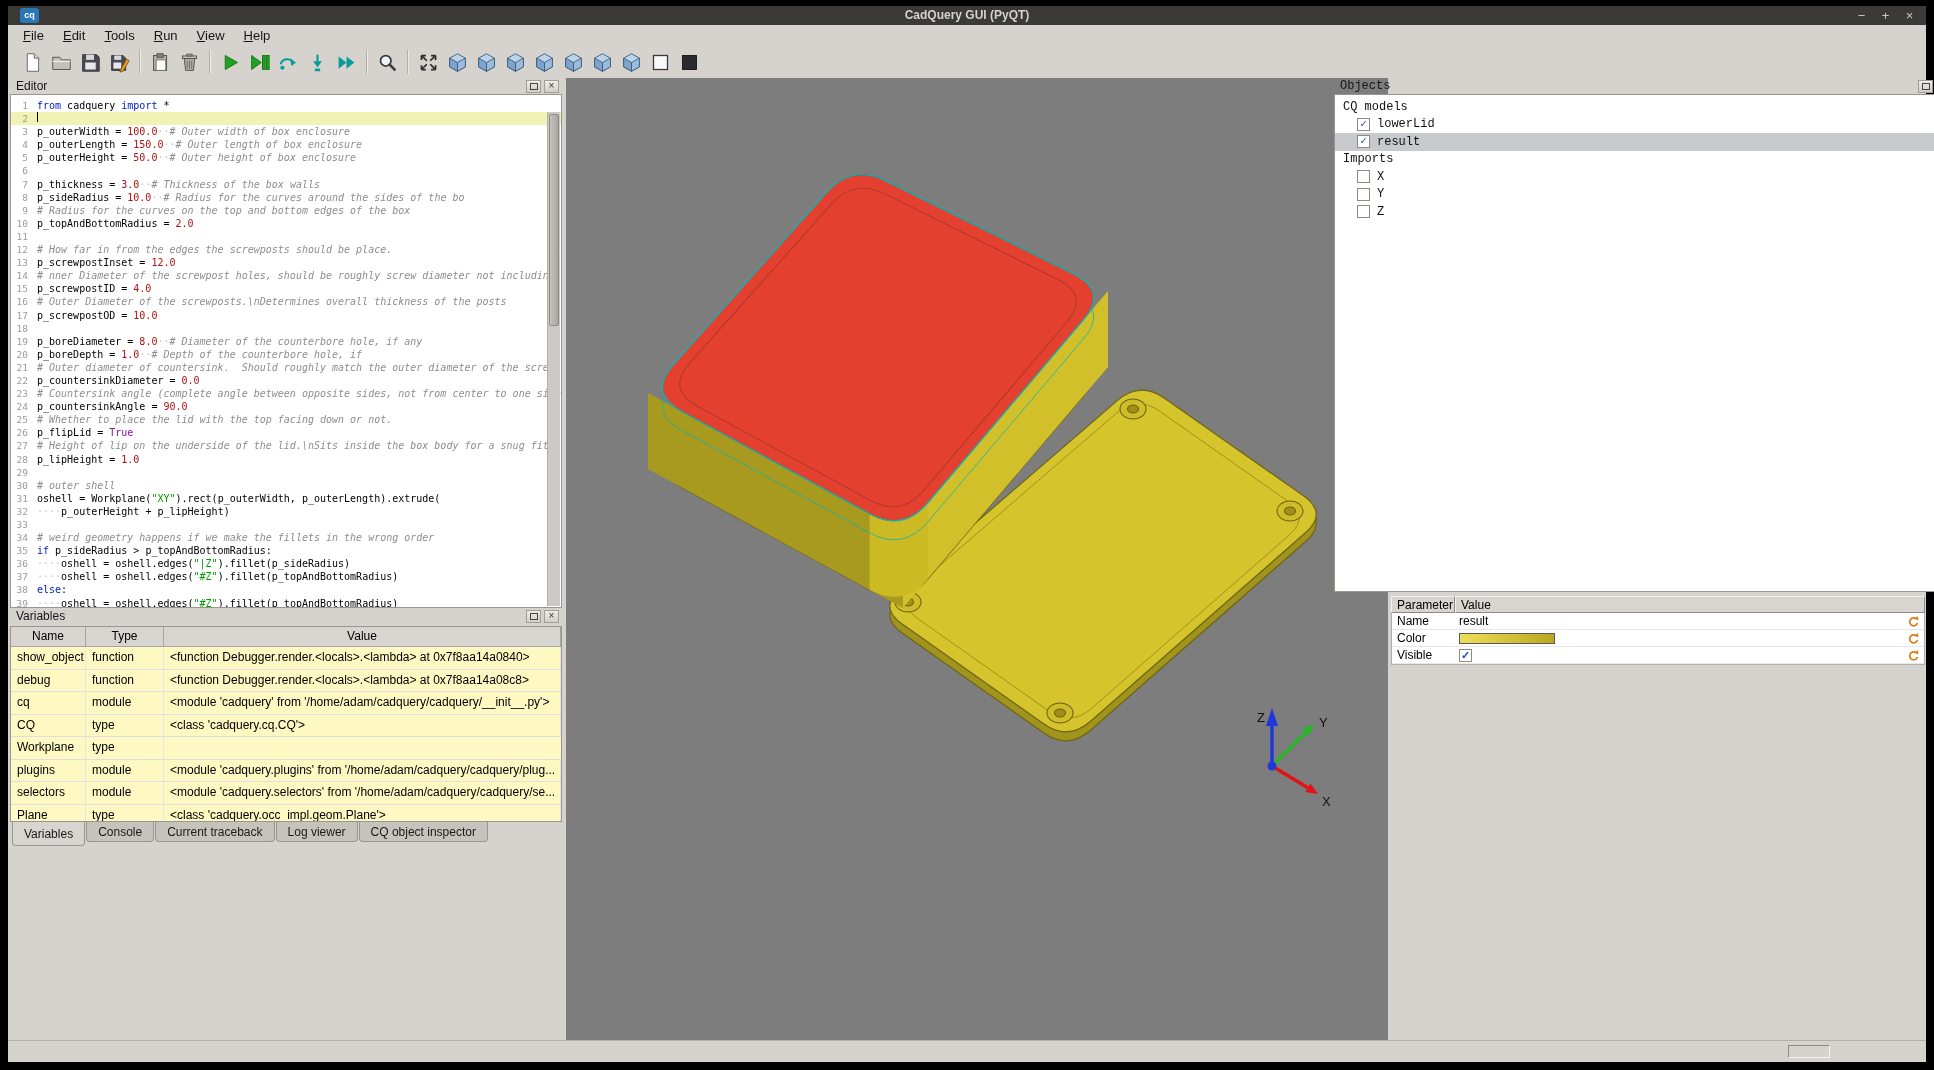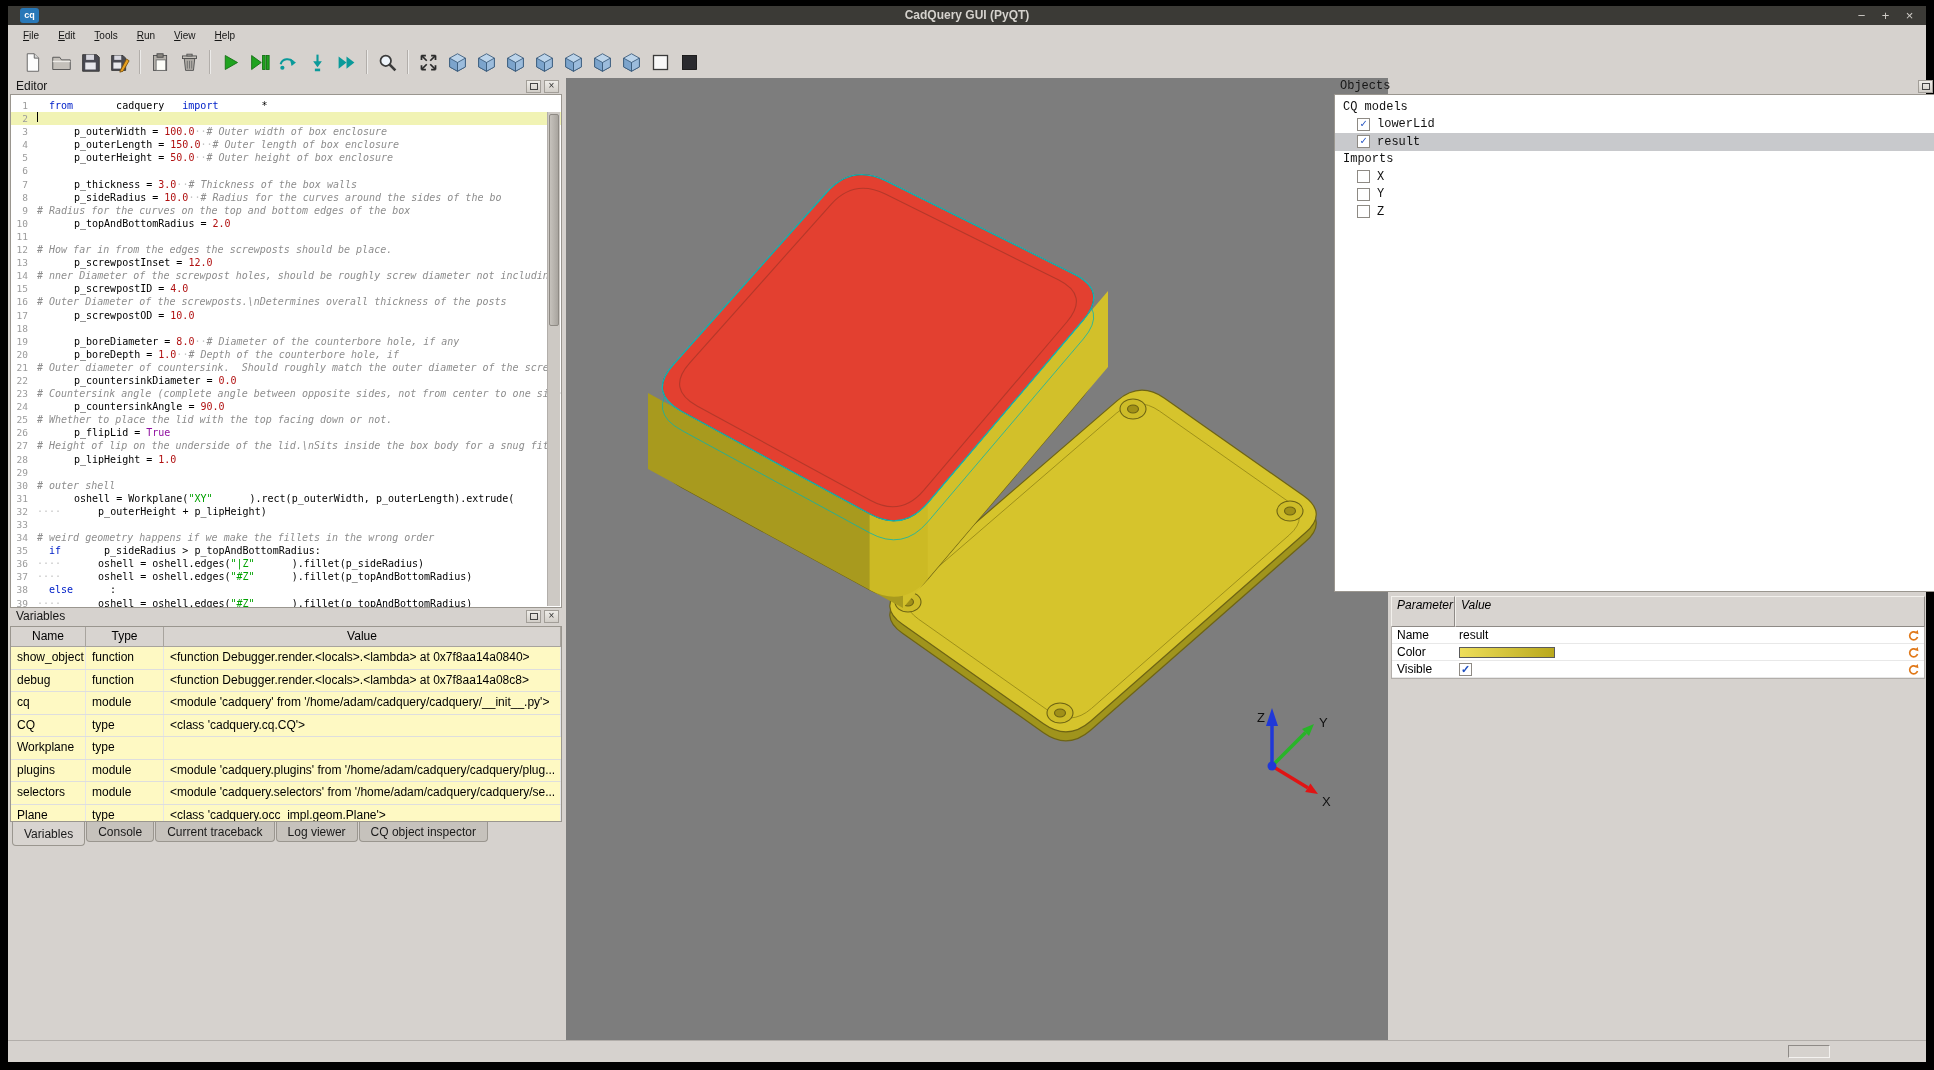--- a/index.html
+++ b/index.html
@@ -12,21 +12,21 @@
   .title-text{position:absolute;left:0;right:0;top:2px;text-align:center;font-weight:bold;
     font-size:12px;color:#d5d2cd;}
   .win-logo{position:absolute;left:12px;top:2px;width:19px;height:15px;background:#2878b8;
     border-radius:3px;color:#fff;font-size:9px;font-weight:bold;text-align:center;line-height:15px;}
   .win-controls{position:absolute;right:10px;top:0;height:19px;display:flex;gap:11px;
     align-items:center;font-size:13px;color:#cfccc7;}
   .win-btn{width:13px;text-align:center;cursor:default;}
 
   
   .menubar{position:absolute;left:0;top:19px;right:0;height:21px;display:flex;align-items:center;
-    padding-left:6px;font-size:10px;color:#161616;}
+    padding-left:6px;font-size:13px;color:#161616;}
   .menu-item{padding:2px 10px 2px 9px;}
   .menu-item .acc{text-decoration:underline;}
 
   
   .toolbar{position:absolute;left:0;top:40px;right:0;height:32px;display:flex;align-items:center;
     padding-left:10px;}
   .tbtn{width:29px;height:28px;display:flex;align-items:center;justify-content:center;}
   .tbtn svg{width:21px;height:21px;}
   .tsep{width:0;height:24px;border-left:1px solid #b2aeaa;border-right:1px solid #ecebe9;margin:0 5px;}
 
@@ -42,27 +42,27 @@
 
   
   .editor-panel{position:absolute;left:2px;top:0;width:552px;height:530px;}
   .code-area{position:absolute;left:0;right:0;top:16px;bottom:0;background:#fff;
     border:1px solid #9a968f;overflow:hidden;font-family:"DejaVu Sans Mono",monospace;
     font-size:10px;padding-top:4px;}
   .code-line{height:13.1px;line-height:13.1px;white-space:pre;display:flex;}
   .code-line .ln{width:26px;min-width:26px;text-align:right;padding-right:9px;color:#9b9b9b;font-size:9.5px;}
   .code-line.current{background:#f1f3b4;}
   .ct{white-space:pre;}
-  .c-kw{color:#0020c8;margin-left:12px;}
+  .c-kw{color:#0020c8;}
   .c-num{color:#b01010;}
   .c-str{color:#00a000;}
   .c-com{color:#8d8d8d;font-style:italic;}
   .c-bool{color:#9010a0;}
   .c-ws{color:#c4c4c4;}
-  .c-pl{color:#000;margin-left:37px;}
+  .c-pl{color:#000;}
   .cursor{display:inline-block;width:1px;height:10px;background:#000;}
   .vscroll{position:absolute;right:1px;top:17px;width:13px;bottom:1px;background:#cdc9c4;
     border-left:1px solid #b2aeaa;}
   .vthumb{position:absolute;left:1px;right:1px;top:2px;height:212px;border:1px solid #8e8a84;
     border-radius:2px;background:linear-gradient(90deg,#c6c2bc,#a9a59f);}
 
   
   .variables-panel{position:absolute;left:2px;top:530px;width:552px;height:214px;}
   .var-table{position:absolute;left:0;right:0;top:18px;bottom:0;background:#fff;
     border:1px solid #9a968f;overflow:hidden;}
@@ -89,21 +89,21 @@
   .tree-box{position:absolute;left:0;right:0;top:16px;bottom:0;background:#fff;
     border:1px solid #9a968f;padding-top:3px;font-size:12px;overflow:hidden;}
   .tree-row{height:17.5px;display:flex;align-items:center;padding-left:8px;color:#111;}
   .tree-row.indent{padding-left:22px;}
   .tree-row.selected{background:#c8c9cc;}
   .cb{width:13px;height:13px;min-width:13px;border:1px solid #8e8a84;background:#fff;margin-right:7px;
     font-size:11px;line-height:11px;text-align:center;color:#2050c0;font-weight:bold;}
 
   
   .param-panel{position:absolute;left:1383px;top:518px;width:534px;}
-  .param-header{display:grid;grid-template-columns:64px 1fr;height:31px;background:#d8d4d0;font-size:12px;font-style:italic;}
+  .param-header{display:grid;grid-template-columns:64px 1fr;height:17px;background:#d8d4d0;font-size:12px;}
   .param-header span{border:1px solid;border-color:#f2f0ec #8e8a86 #8e8a86 #f2f0ec;padding:1px 5px;
     white-space:nowrap;overflow:hidden;}
   .param-rows{background:#fff;border:1px solid #b2aeaa;border-top:none;}
   .param-row{display:grid;grid-template-columns:64px 1fr 22px;height:17px;font-size:12px;
     align-items:center;background:#fff;border-bottom:1px solid #e8e8e8;}
   .param-row.selected{background:#ccc8c2;}
   .param-name{padding:0 5px;white-space:nowrap;}
   .param-value{padding:0 3px;display:flex;align-items:center;white-space:nowrap;overflow:hidden;}
   .swatch{width:96px;height:11px;border:1px solid #5a5a5a;}
   .undo{display:flex;align-items:center;justify-content:center;}

